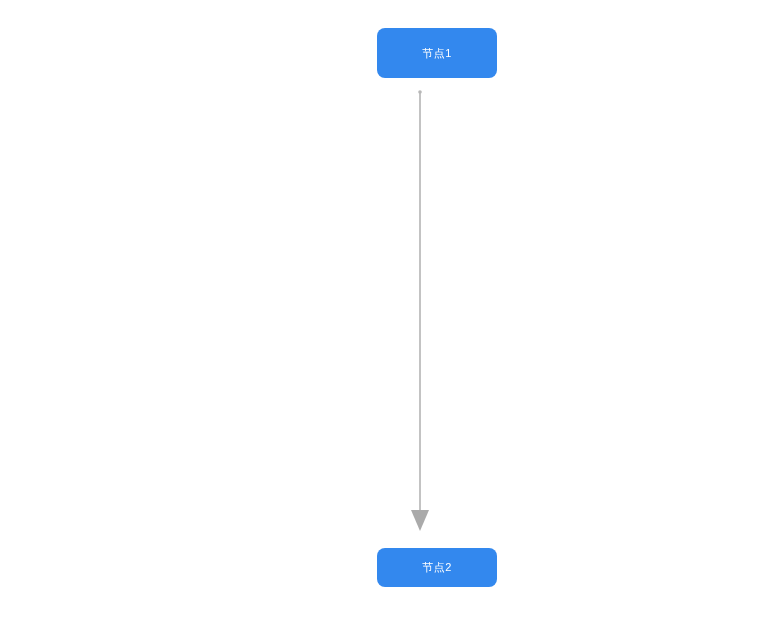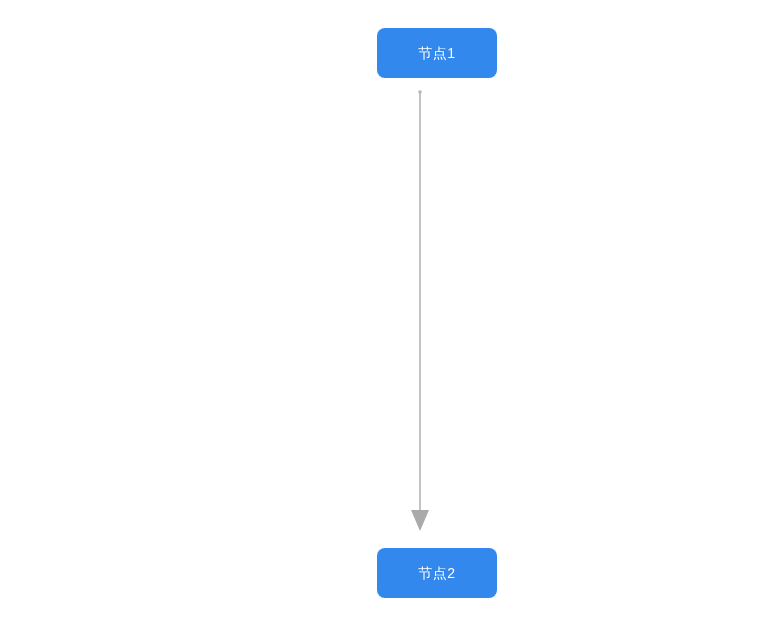--- a/index.html
+++ b/index.html
@@ -34,21 +34,21 @@
     display: flex;
     align-items: center;
     justify-content: center;
     background: #3388ee;
     border-radius: 8px;
     cursor: move;
     user-select: none;
   }
   .node-label {
     color: #ffffff;
-    font-size: 14px;
+    font-size: 11px;
     line-height: 1;
     letter-spacing: 0.5px;
     white-space: nowrap;
   }
 </style>
 </head>
 <body>
 
 <div id="canvas">
 
@@ -57,17 +57,17 @@
       <line x1="420" y1="91" x2="420" y2="512" stroke="#aaaaaa" stroke-width="1.4" stroke-linecap="butt"></line>
       <circle cx="420" cy="92" r="1.8" fill="#b8b8b8"></circle>
       <polygon points="411,510 429,510 420,531" fill="#aaaaaa"></polygon>
     </g>
   </svg>
 
   <div class="node" style="left:377px; top:28px; width:120px; height:50px;">
     <span class="node-label">节点1</span>
   </div>
 
-  <div class="node" style="left:377px; top:548px; width:120px; height:50px;">
+  <div class="node" style="left:377px; top:548px; width:120px; height:39px;">
     <span class="node-label">节点2</span>
   </div>
 
 </div>
 
 </body></html>

